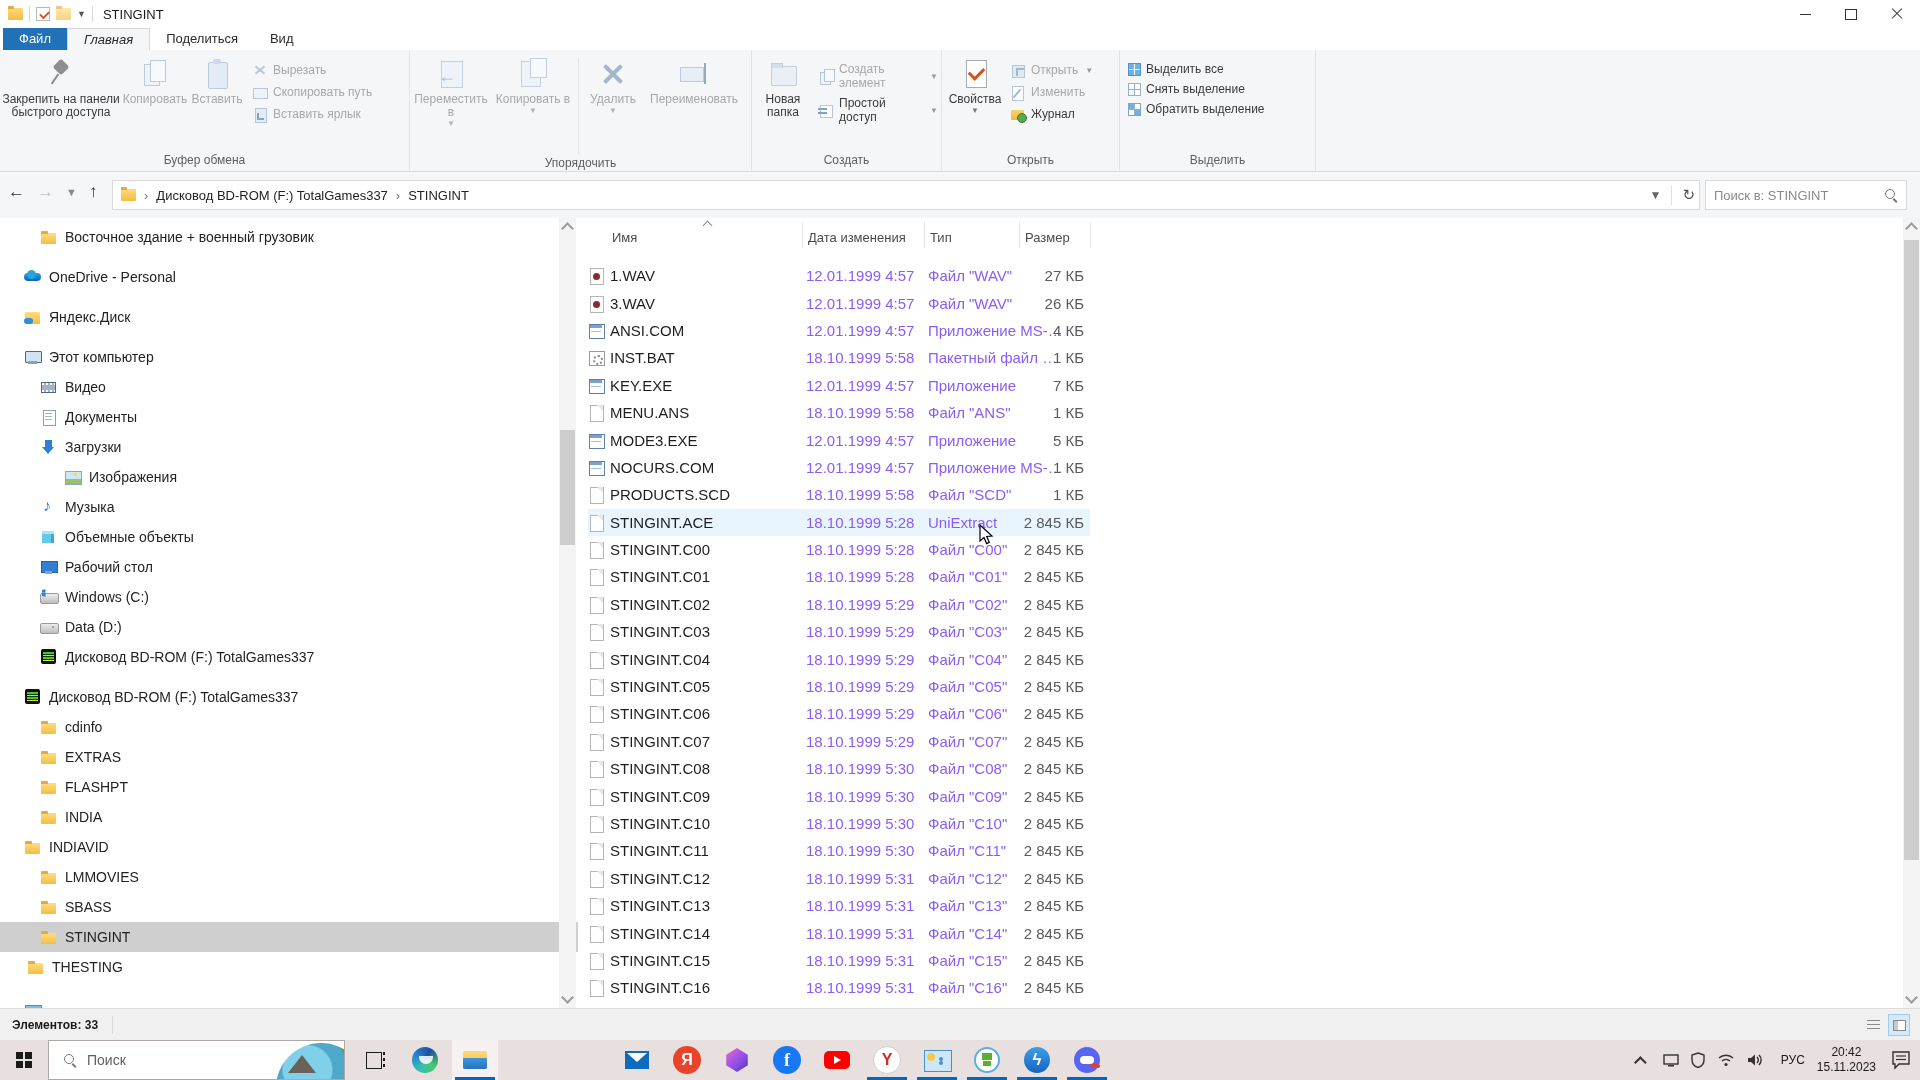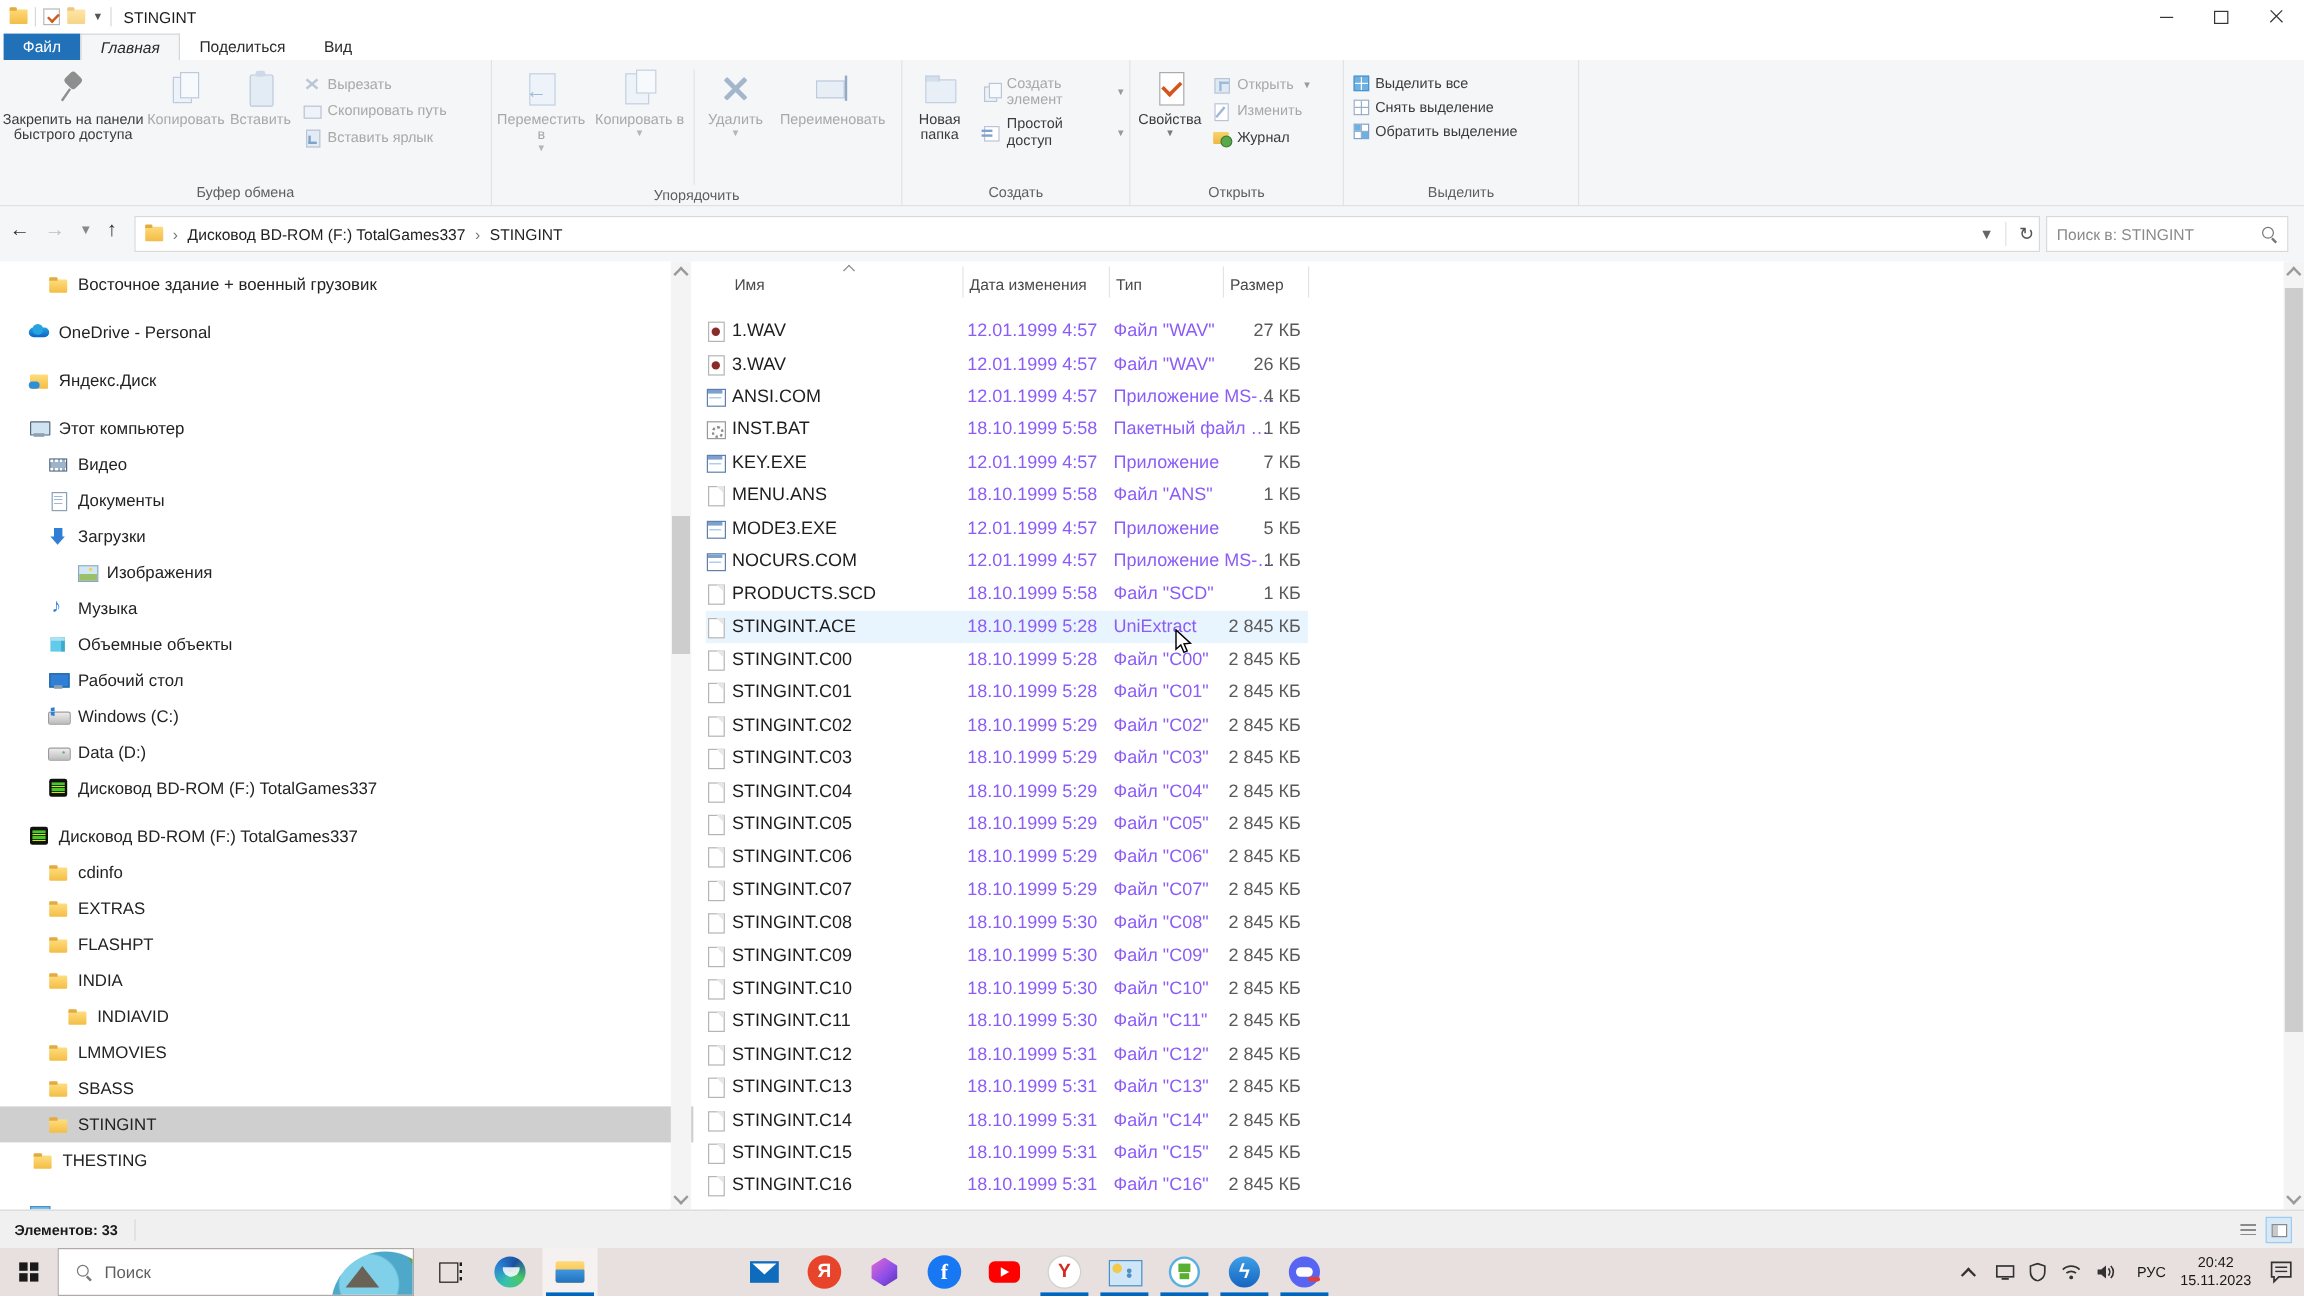--- a/index.html
+++ b/index.html
@@ -509,21 +509,21 @@
           <span>EXTRAS</span>
         </div>
         <div class="side-item" style="padding-left: 40px;">
           <span class="sic sic-folder"></span>
           <span>FLASHPT</span>
         </div>
         <div class="side-item" style="padding-left: 40px;">
           <span class="sic sic-folder"></span>
           <span>INDIA</span>
         </div>
-        <div class="side-item" style="padding-left: 56px;">
+        <div class="side-item" style="padding-left: 24px;">
           <span class="sic sic-folder"></span>
           <span>INDIAVID</span>
         </div>
         <div class="side-item" style="padding-left: 40px;">
           <span class="sic sic-folder"></span>
           <span>LMMOVIES</span>
         </div>
         <div class="side-item" style="padding-left: 40px;">
           <span class="sic sic-folder"></span>
           <span>SBASS</span>

